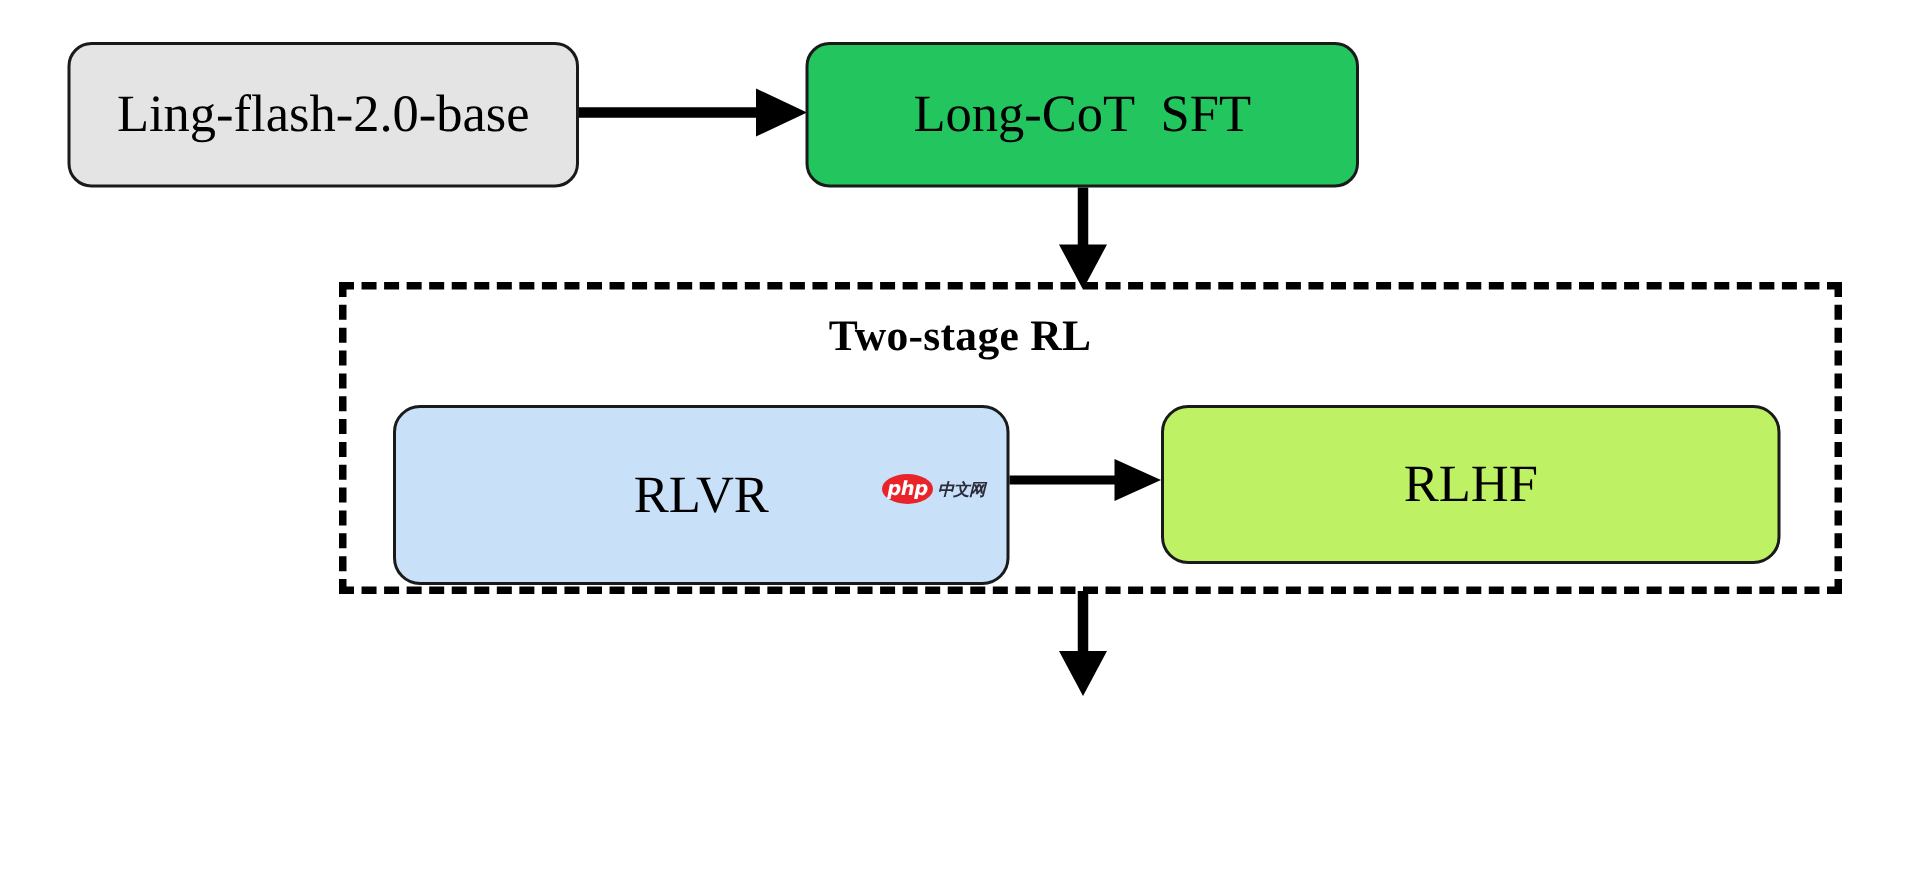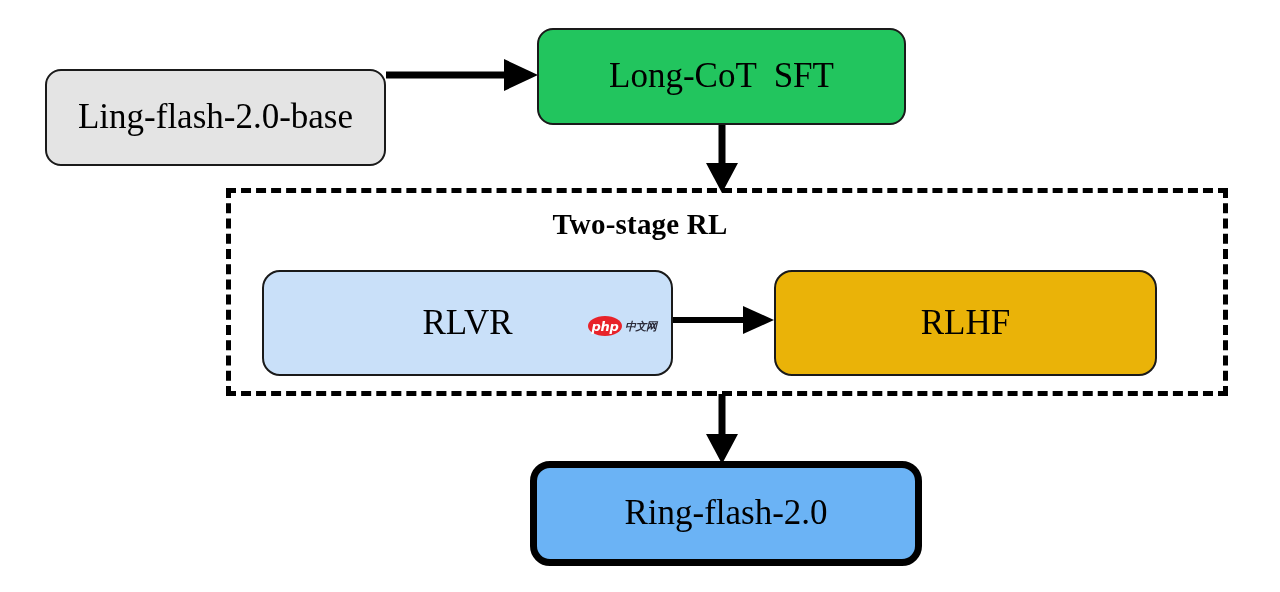--- a/index.html
+++ b/index.html
@@ -36,49 +36,48 @@
   }
 
   #node-base {
     left: 45px;
     top: 28px;
     width: 341px;
     height: 97px;
     background: #e4e4e4;
     font-size: 35px;
     border-radius: 16px;
-    margin-top: 41px;
   }
 
   #node-sft {
     left: 537px;
     top: 28px;
     width: 369px;
     height: 97px;
     background: #22c55e;
     font-size: 35px;
     border-radius: 16px;
   }
 
   #node-rlvr {
     left: 262px;
     top: 270px;
     width: 411px;
-    height: 106px;
+    height: 120px;
     background: #c9e0f9;
     font-size: 35px;
     border-radius: 18px;
   }
 
   #node-rlhf {
     left: 774px;
     top: 270px;
-    width: 383px;
+    width: 413px;
     height: 106px;
-    background: #eab308;
+    background: #bef264;
     font-size: 35px;
     border-radius: 18px;
   }
 
   #node-ring {
     left: 530px;
     top: 461px;
     width: 392px;
     height: 105px;
     background: #6bb3f5;
@@ -189,15 +188,14 @@
   <div id="watermark">
     <span id="watermark-badge">php</span>
     <span id="watermark-text">中文网</span>
   </div>
 
   <svg class="connector" id="edge-group-to-ring" style="left:700px; top:394px;" width="44" height="72" viewBox="0 0 44 72">
     <line x1="22" y1="0" x2="22" y2="50" stroke="#000000" stroke-width="7"></line>
     <polygon points="6,40 22,70 38,40" fill="#000000"></polygon>
   </svg>
 
-  <div class="node" id="node-ring">Ring-flash-2.0</div>
 
 </div>
 
 </body></html>

